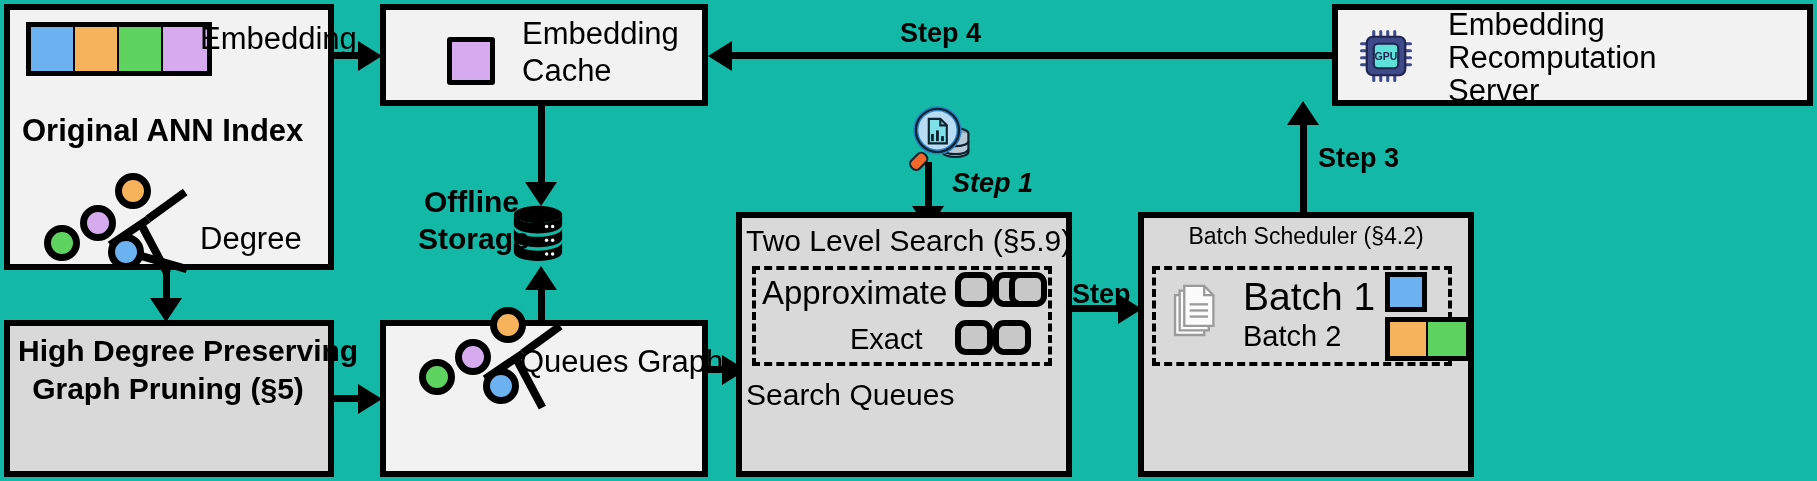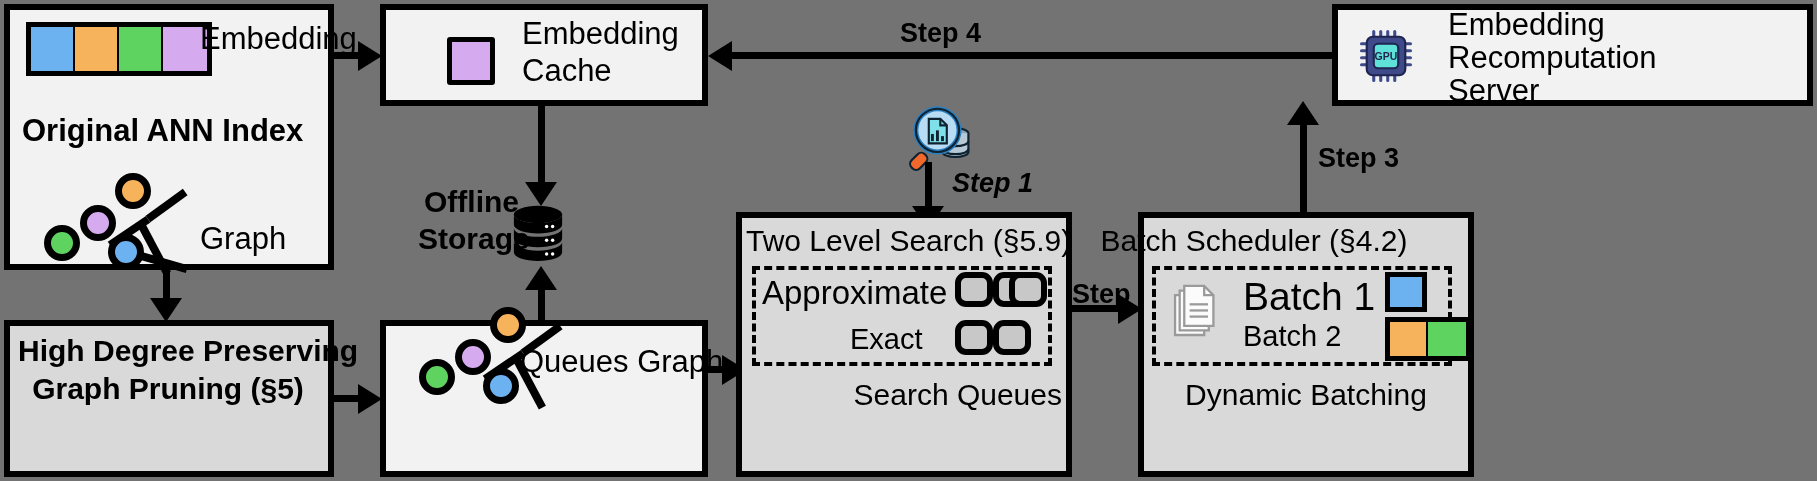--- a/index.html
+++ b/index.html
@@ -1,17 +1,17 @@
 <!DOCTYPE html>
 <html><head>
 <meta charset="utf-8">
 <style>
   html,body{margin:0;padding:0;background:#ffffff;}
   body{font-family:"Liberation Sans",sans-serif;}
-  #root{position:relative;width:1817px;height:481px;background:#737373;overflow:hidden;}
+  #root{position:relative;width:1817px;height:481px;background:#14b8a6;overflow:hidden;}
 
   .box{position:absolute;box-sizing:border-box;border:6px solid #000;background:#f2f2f2;}
   .box.shaded{background:#d9d9d9;}
   .dash{position:absolute;box-sizing:border-box;border:4px dashed #000;}
 
   .lbl{position:absolute;color:#000;white-space:pre;line-height:1.12;}
   .bold{font-weight:bold;}
 
   
   .hline{position:absolute;background:#000;height:7px;}
@@ -57,21 +57,21 @@
     <div class="gedge" style="left:110px;top:241px;width:46px;transform:rotate(-34deg);"></div>
     <div class="gedge" style="left:148px;top:215px;width:46px;transform:rotate(-36deg);"></div>
     <div class="gedge" style="left:110px;top:243px;width:80px;transform:rotate(16deg);"></div>
     <div class="gedge" style="left:142px;top:222px;width:54px;transform:rotate(62deg);"></div>
     <div class="gnode" style="left:115px;top:173px;width:36px;height:36px;background:#f7b25c;"></div>
     <div class="gnode" style="left:80px;top:205px;width:36px;height:36px;background:#d6aaee;"></div>
     <div class="gnode" style="left:44px;top:225px;width:36px;height:36px;background:#5fd35f;"></div>
     <div class="gnode" style="left:108px;top:234px;width:36px;height:36px;background:#6cb2f0;"></div>
   </div>
 
-  <div class="lbl" style="left:200px;top:222px;font-size:31px;">Graph</div>
+  <div class="lbl" style="left:200px;top:222px;font-size:31px;">Degree</div>
 
   <div class="box shaded" style="left:4px;top:320px;width:330px;height:157px;"></div>
   <div class="lbl bold" style="left:18px;top:334px;font-size:30px;width:300px;text-align:center;">High Degree Preserving</div>
   <div class="lbl bold" style="left:18px;top:372px;font-size:30px;width:300px;text-align:center;">Graph Pruning (§5)</div>
 
   <div class="vline" style="left:163px;top:270px;height:34px;"></div>
   <div class="ah-d" style="left:150px;top:298px;"></div>
 
   <div class="hline" style="left:334px;top:52px;width:32px;"></div>
   <div class="ah-r" style="left:358px;top:41px;"></div>
@@ -156,28 +156,28 @@
 
   <div class="lbl" style="left:762px;top:275px;font-size:33px;">Approximate</div>
   <div class="slot" style="left:955px;top:272px;width:38px;height:35px;"></div>
   <div class="slot" style="left:993px;top:272px;width:38px;height:35px;"></div>
   <div class="slot" style="left:1009px;top:272px;width:38px;height:35px;"></div>
 
   <div class="lbl" style="left:850px;top:323px;font-size:29px;">Exact</div>
   <div class="slot" style="left:955px;top:320px;width:38px;height:35px;"></div>
   <div class="slot" style="left:993px;top:320px;width:38px;height:35px;"></div>
 
-  <div class="lbl" style="left:746px;top:378px;font-size:30px;width:316px;text-align:right;">Search Queues</div>
+  <div class="lbl" style="left:746px;top:378px;font-size:30px;width:316px;text-align:left;">Search Queues</div>
 
   <div class="hline" style="left:1072px;top:305px;width:58px;"></div>
   <div class="ah-r" style="left:1118px;top:294px;"></div>
   <div class="lbl bold" style="left:1072px;top:279px;font-size:27px;">Step 2</div>
 
   <div class="box shaded" style="left:1138px;top:212px;width:336px;height:265px;"></div>
-  <div class="lbl" style="left:1096px;top:224px;font-size:30px;width:316px;text-align:center;">Batch Scheduler (§4.2)</div>
+  <div class="lbl" style="left:1148px;top:224px;font-size:23px;width:316px;text-align:center;">Batch Scheduler (§4.2)</div>
 
   <div class="dash" style="left:1152px;top:266px;width:300px;height:100px;"></div>
 
   <svg viewBox="0 0 60 72" style="position:absolute;left:1172px;top:283px;width:46px;height:58px;">
     <g fill="#fbfbfb" stroke="#9a9a9a" stroke-width="3">
       <path d="M4 14 h26 l12 12 v40 h-38 z"></path>
       <path d="M10 8 h26 l12 12 v40 h-38 z"></path>
       <path d="M16 2 h26 l12 12 v40 h-38 z"></path>
     </g>
     <path d="M42 2 v12 h12" fill="none" stroke="#9a9a9a" stroke-width="3"></path>
@@ -190,21 +190,20 @@
 
   <div class="lbl" style="left:1243px;top:275px;font-size:39px;">Batch 1</div>
   <div class="chip" style="left:1385px;top:272px;width:42px;height:40px;background:#6cb2f0;"></div>
 
   <div class="lbl" style="left:1243px;top:320px;font-size:29px;">Batch 2</div>
   <div class="chipwrap" style="left:1385px;top:317px;">
     <i style="background:#f7b25c;width:38px;height:34px;"></i>
       <i style="background:#5fd35f;width:38px;height:34px;"></i>
   </div>
 
-  <div class="lbl" style="left:1148px;top:378px;font-size:30px;width:316px;text-align:center;">Dynamic Batching</div>
 
   <div class="vline" style="left:1300px;top:110px;height:102px;"></div>
   <div class="ah-u" style="left:1287px;top:101px;"></div>
   <div class="lbl bold" style="left:1318px;top:143px;font-size:27px;">Step 3</div>
 
   <div class="box" style="left:1332px;top:4px;width:481px;height:102px;"></div>
 
   <svg viewBox="0 0 64 64" style="position:absolute;left:1358px;top:28px;width:56px;height:56px;">
     <g stroke="#3f4a8a" stroke-width="3.5" stroke-linecap="round">
       <path d="M18 4 v6"></path>

